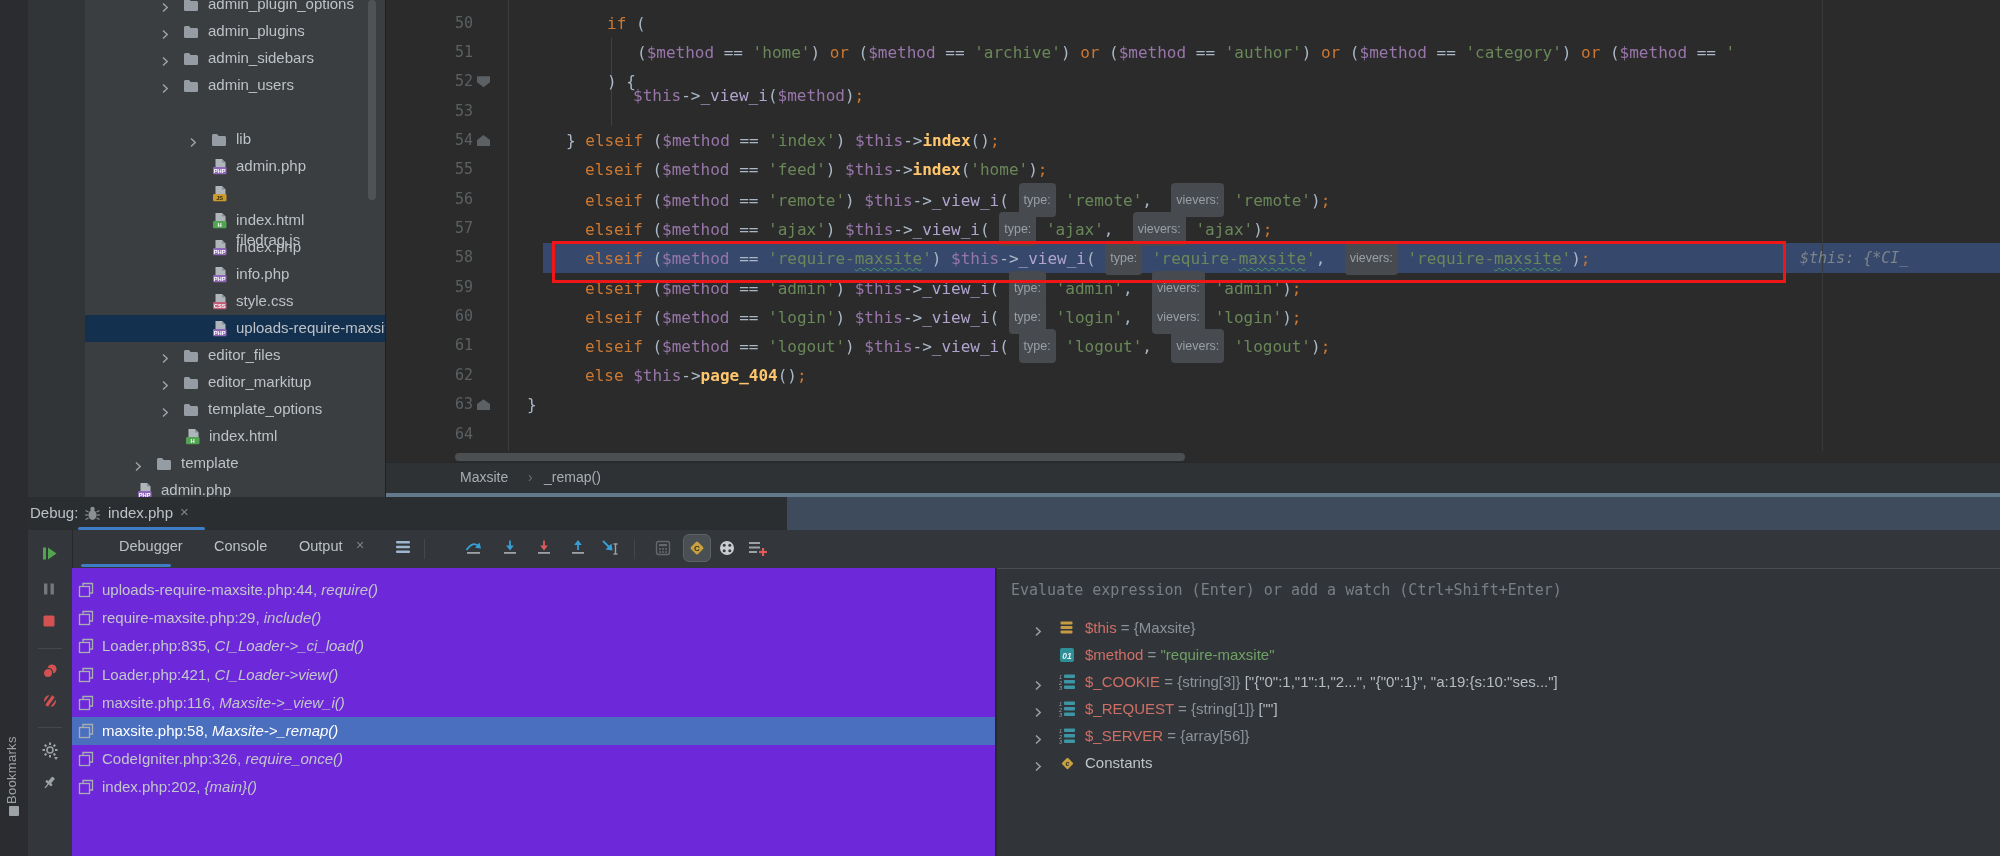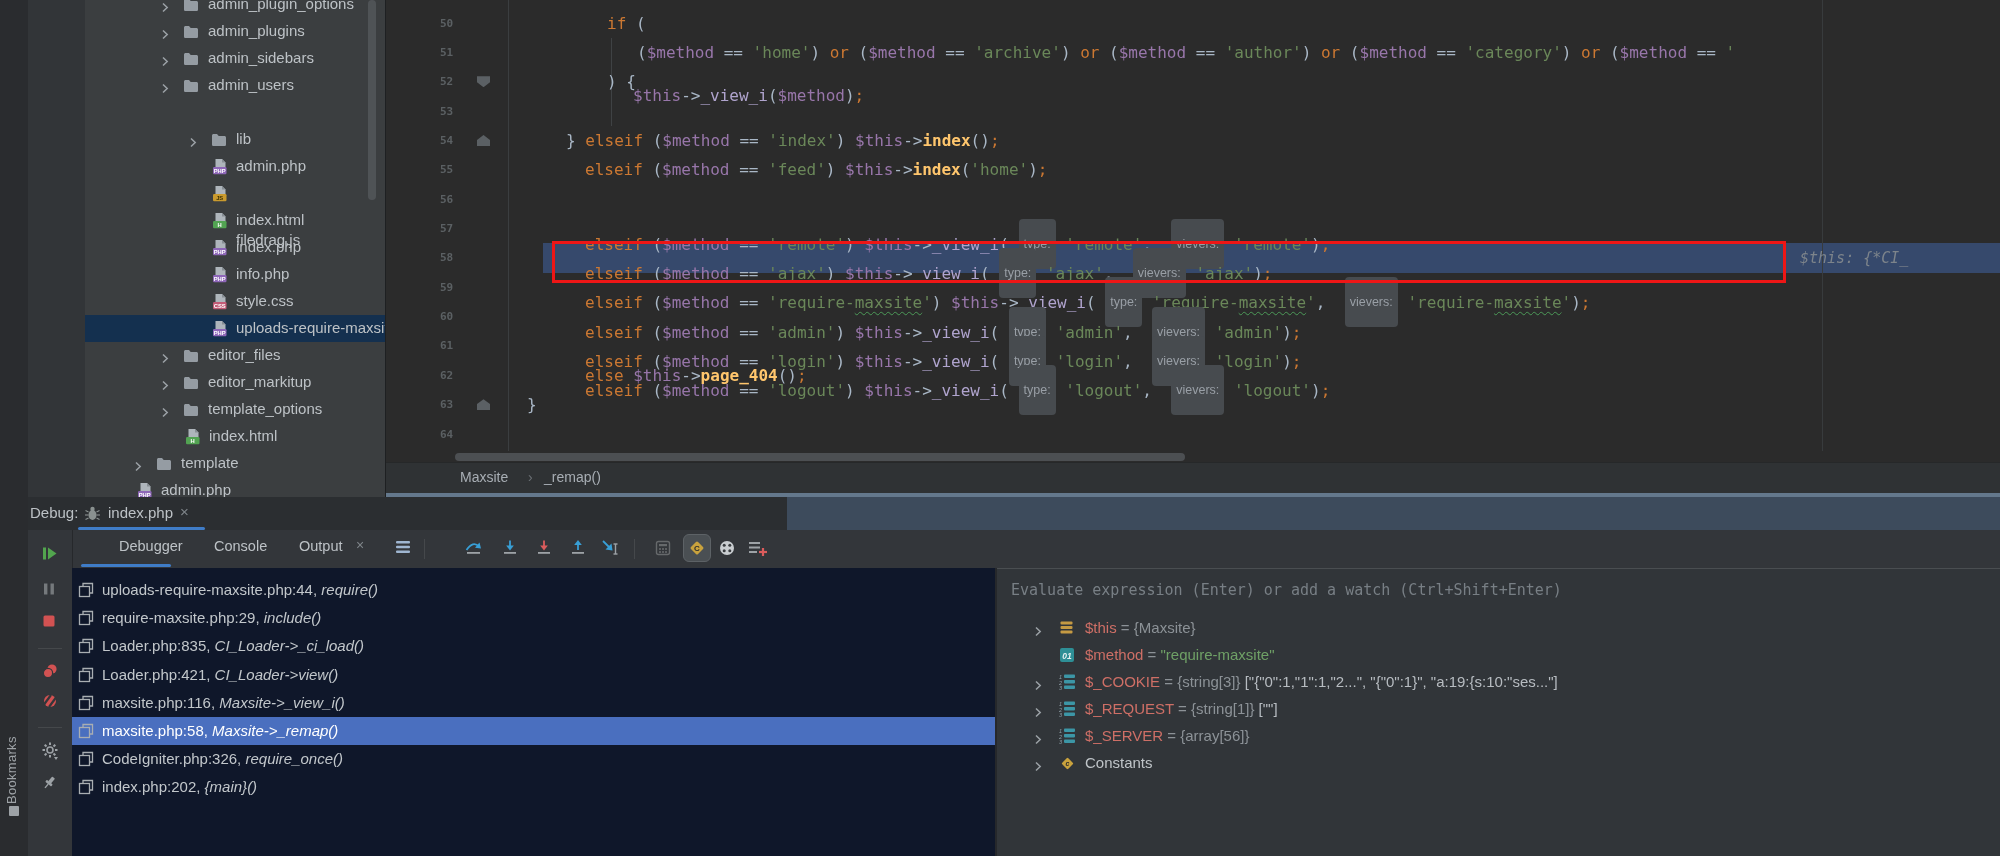--- a/index.html
+++ b/index.html
@@ -19,31 +19,31 @@
   .tree-row span.tlabel{position:absolute;top:4px;font-size:15px;color:#BDC2C6;white-space:nowrap;}
   .tree-row .ticn{position:absolute;top:6px;}
   .tree-row .tchev{position:absolute;top:8px;}
   #tree-scroll{left:283px;top:0;width:8px;height:200px;background:#54575A;border-radius:4px;opacity:.85;}
   
   #editor{left:386px;top:0;width:1614px;height:497px;background:#2B2B2B;overflow:hidden;}
   #gutter-sep{left:122px;top:0;width:1px;height:452px;background:#3B3E40;}
   #margin-guide{left:1436px;top:0;width:1px;height:452px;background:#383B3D;}
   #indent-guide{left:225px;top:38px;width:1px;height:88px;background:#3F4244;}
   #exec-band{left:157px;top:243px;width:1457px;height:30px;background:#36496C;}
-  .lnum{position:absolute;left:34px;width:53px;text-align:center;
-    font-family:"DejaVu Sans Mono",monospace;font-size:11px;color:#5B6063;line-height:29.35px;font-weight:bold;}
+  .lnum{position:absolute;left:34px;width:53px;text-align:right;
+    font-family:"DejaVu Sans Mono",monospace;font-size:15px;color:#5B6063;line-height:29.35px;}
   .cline{position:absolute;height:29.35px;line-height:29.35px;white-space:pre;
     font-family:"DejaVu Sans Mono",monospace;font-size:16px;color:#A9B7C6;}
   .cline .k{color:#CC7832;} .cline .v{color:#9876AA;} .cline .s{color:#6A8759;}
   .cline .m{color:#FFC66D;font-weight:bold;} .cline .mi{color:#B0A4CE;}
   .cline .sw{color:#6A8759;text-decoration:underline wavy #4C9A58;
     text-decoration-thickness:1px;text-underline-offset:3px;}
-  .hintpill{background:#474B4F;color:#999FA6;border-radius:4px;padding:16px 5px;
+  .hintpill{background:#474B4F;color:#999FA6;border-radius:4px;padding:8px 5px;
     font-size:12.5px;font-family:"Liberation Sans",sans-serif;display:inline-block;
-    height:18px;line-height:18px;position:relative;top:-2px;margin-top:36px;}
+    height:18px;line-height:18px;position:relative;top:-2px;}
   .foldmark{position:absolute;left:91px;width:13px;height:11px;background:#5B6064;}
   .fold-down{clip-path:polygon(0 0,100% 0,100% 55%,50% 100%,0 55%);}
   .fold-up{clip-path:polygon(50% 0,100% 45%,100% 100%,0 100%,0 45%);}
   #inline-hint{position:absolute;left:1414px;top:243px;line-height:30px;white-space:pre;
     font-family:"DejaVu Sans Mono",monospace;font-size:15px;font-style:italic;color:#7D848B;}
   #red-box{left:166px;top:241px;width:1234px;height:42px;border:3px solid #EE1616;box-sizing:border-box;}
   #hscroll-track{left:0;top:451px;width:1614px;height:11px;background:#2B2B2B;}
   #hscroll-thumb{left:69px;top:453px;width:730px;height:8px;background:#4C4F52;border-radius:4px;}
   #breadcrumbs{left:0;top:462px;width:1614px;height:31px;background:#2F3234;border-top:1px solid #262829;}
   #breadcrumbs .bc{position:absolute;top:6px;font-size:14px;color:#A8AEB4;}
@@ -63,21 +63,21 @@
   .ssep{position:absolute;left:10px;width:24px;height:1px;background:#45484B;}
   #dbg-tabs{position:absolute;left:44px;top:33px;width:1928px;height:38px;}
   .dtab{position:absolute;top:8px;font-size:14.5px;color:#BDC2C6;}
   .dtabx{position:absolute;top:7px;color:#7F858A;font-size:14px;}
   #debugger-underline{position:absolute;left:9px;top:34px;width:90px;height:3px;background:#3F7CC7;border-radius:2px;}
   .ticonbox{position:absolute;top:9px;width:22px;height:20px;}
   .vsep{position:absolute;top:9px;width:1px;height:20px;background:#45484B;}
   .activebtn{position:absolute;top:4px;width:28px;height:28px;background:#4A4F53;
     border:1px solid #5D6266;border-radius:6px;box-sizing:border-box;}
   
-  #frames{position:absolute;left:44px;top:71px;width:923px;height:288px;background:#0f172a;overflow:hidden;}
+  #frames{position:absolute;left:44px;top:71px;width:923px;height:288px;background:#6d28d9;overflow:hidden;}
   .frow{position:absolute;left:0;width:923px;height:28px;}
   .frow.sel{background:#4A6FBF;}
   .frow .ficn{position:absolute;left:6px;top:6px;}
   .frow .ftxt{position:absolute;left:30px;top:5px;font-size:15px;color:#C2C7CB;white-space:nowrap;}
   .frow.sel .ftxt{color:#FFFFFF;}
   .frow .ffn{font-style:italic;}
   #frames-divider{position:absolute;left:967px;top:71px;width:2px;height:288px;background:#26282B;}
   
   #vars{position:absolute;left:969px;top:71px;width:1003px;height:288px;background:#313539;
     border-top:1px solid #4A4E51;box-sizing:border-box;overflow:hidden;}

